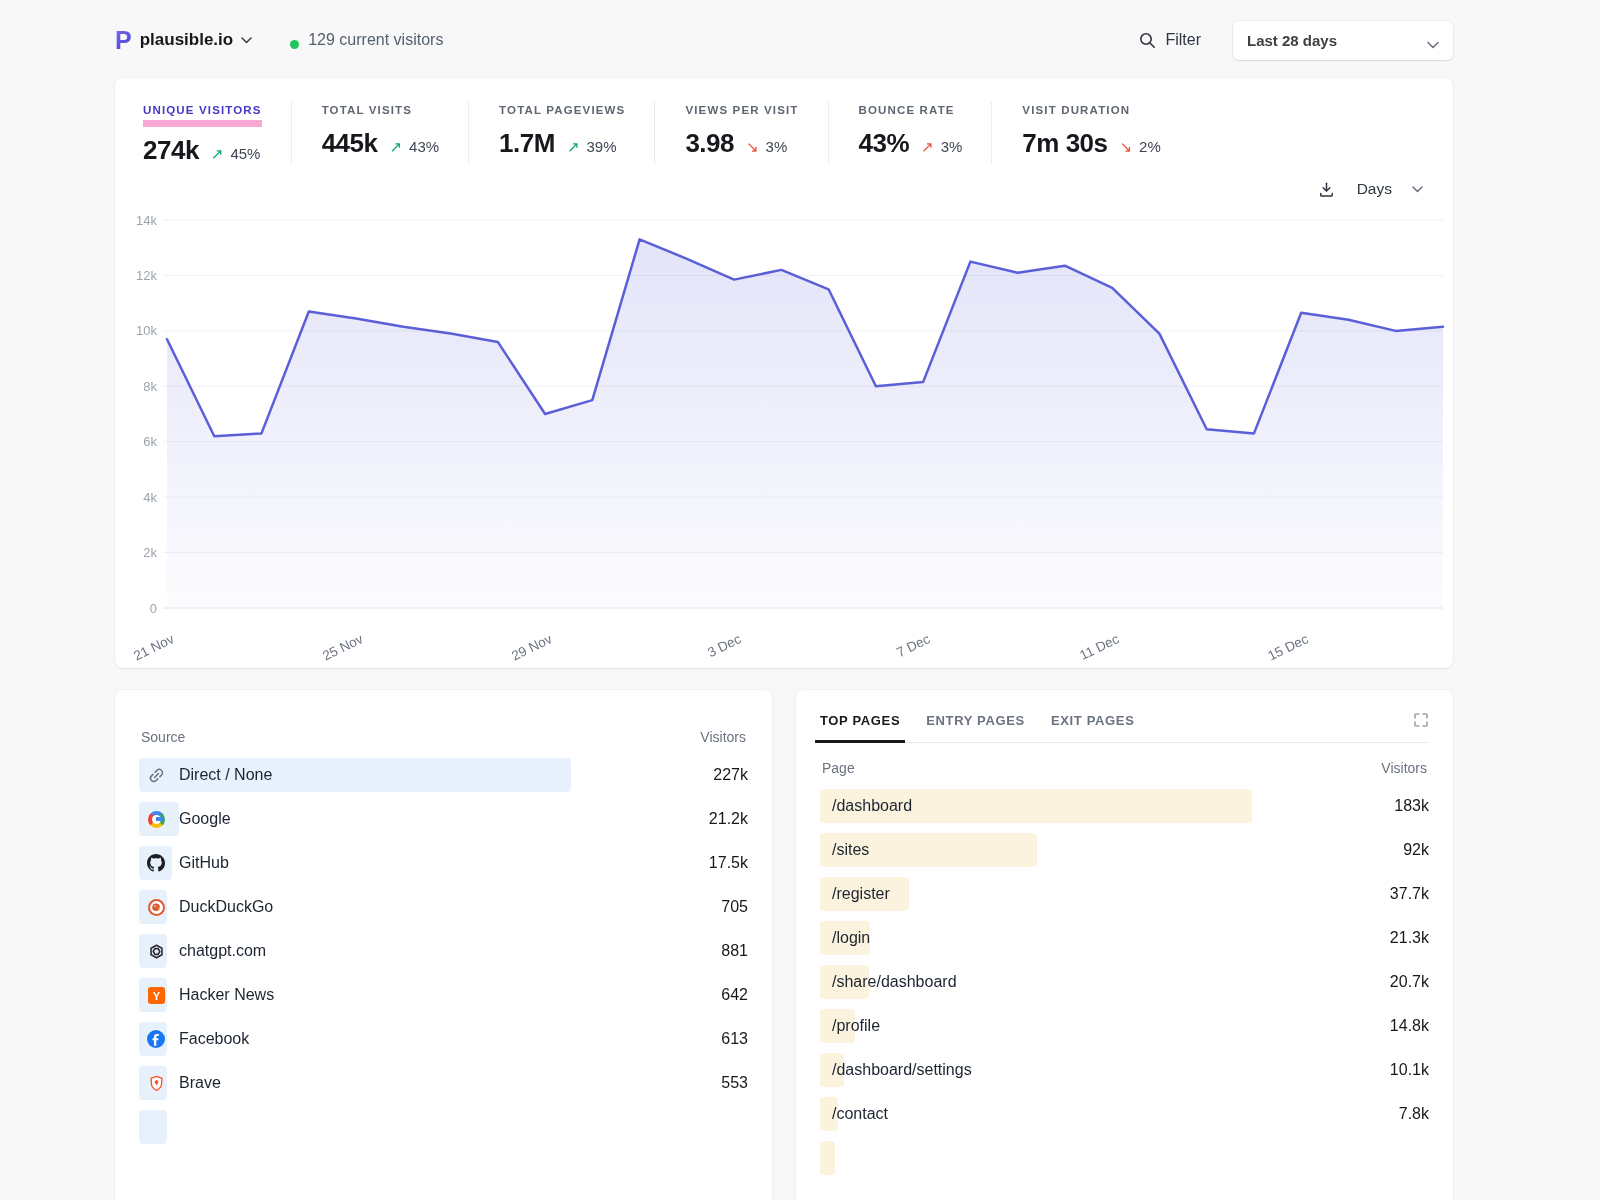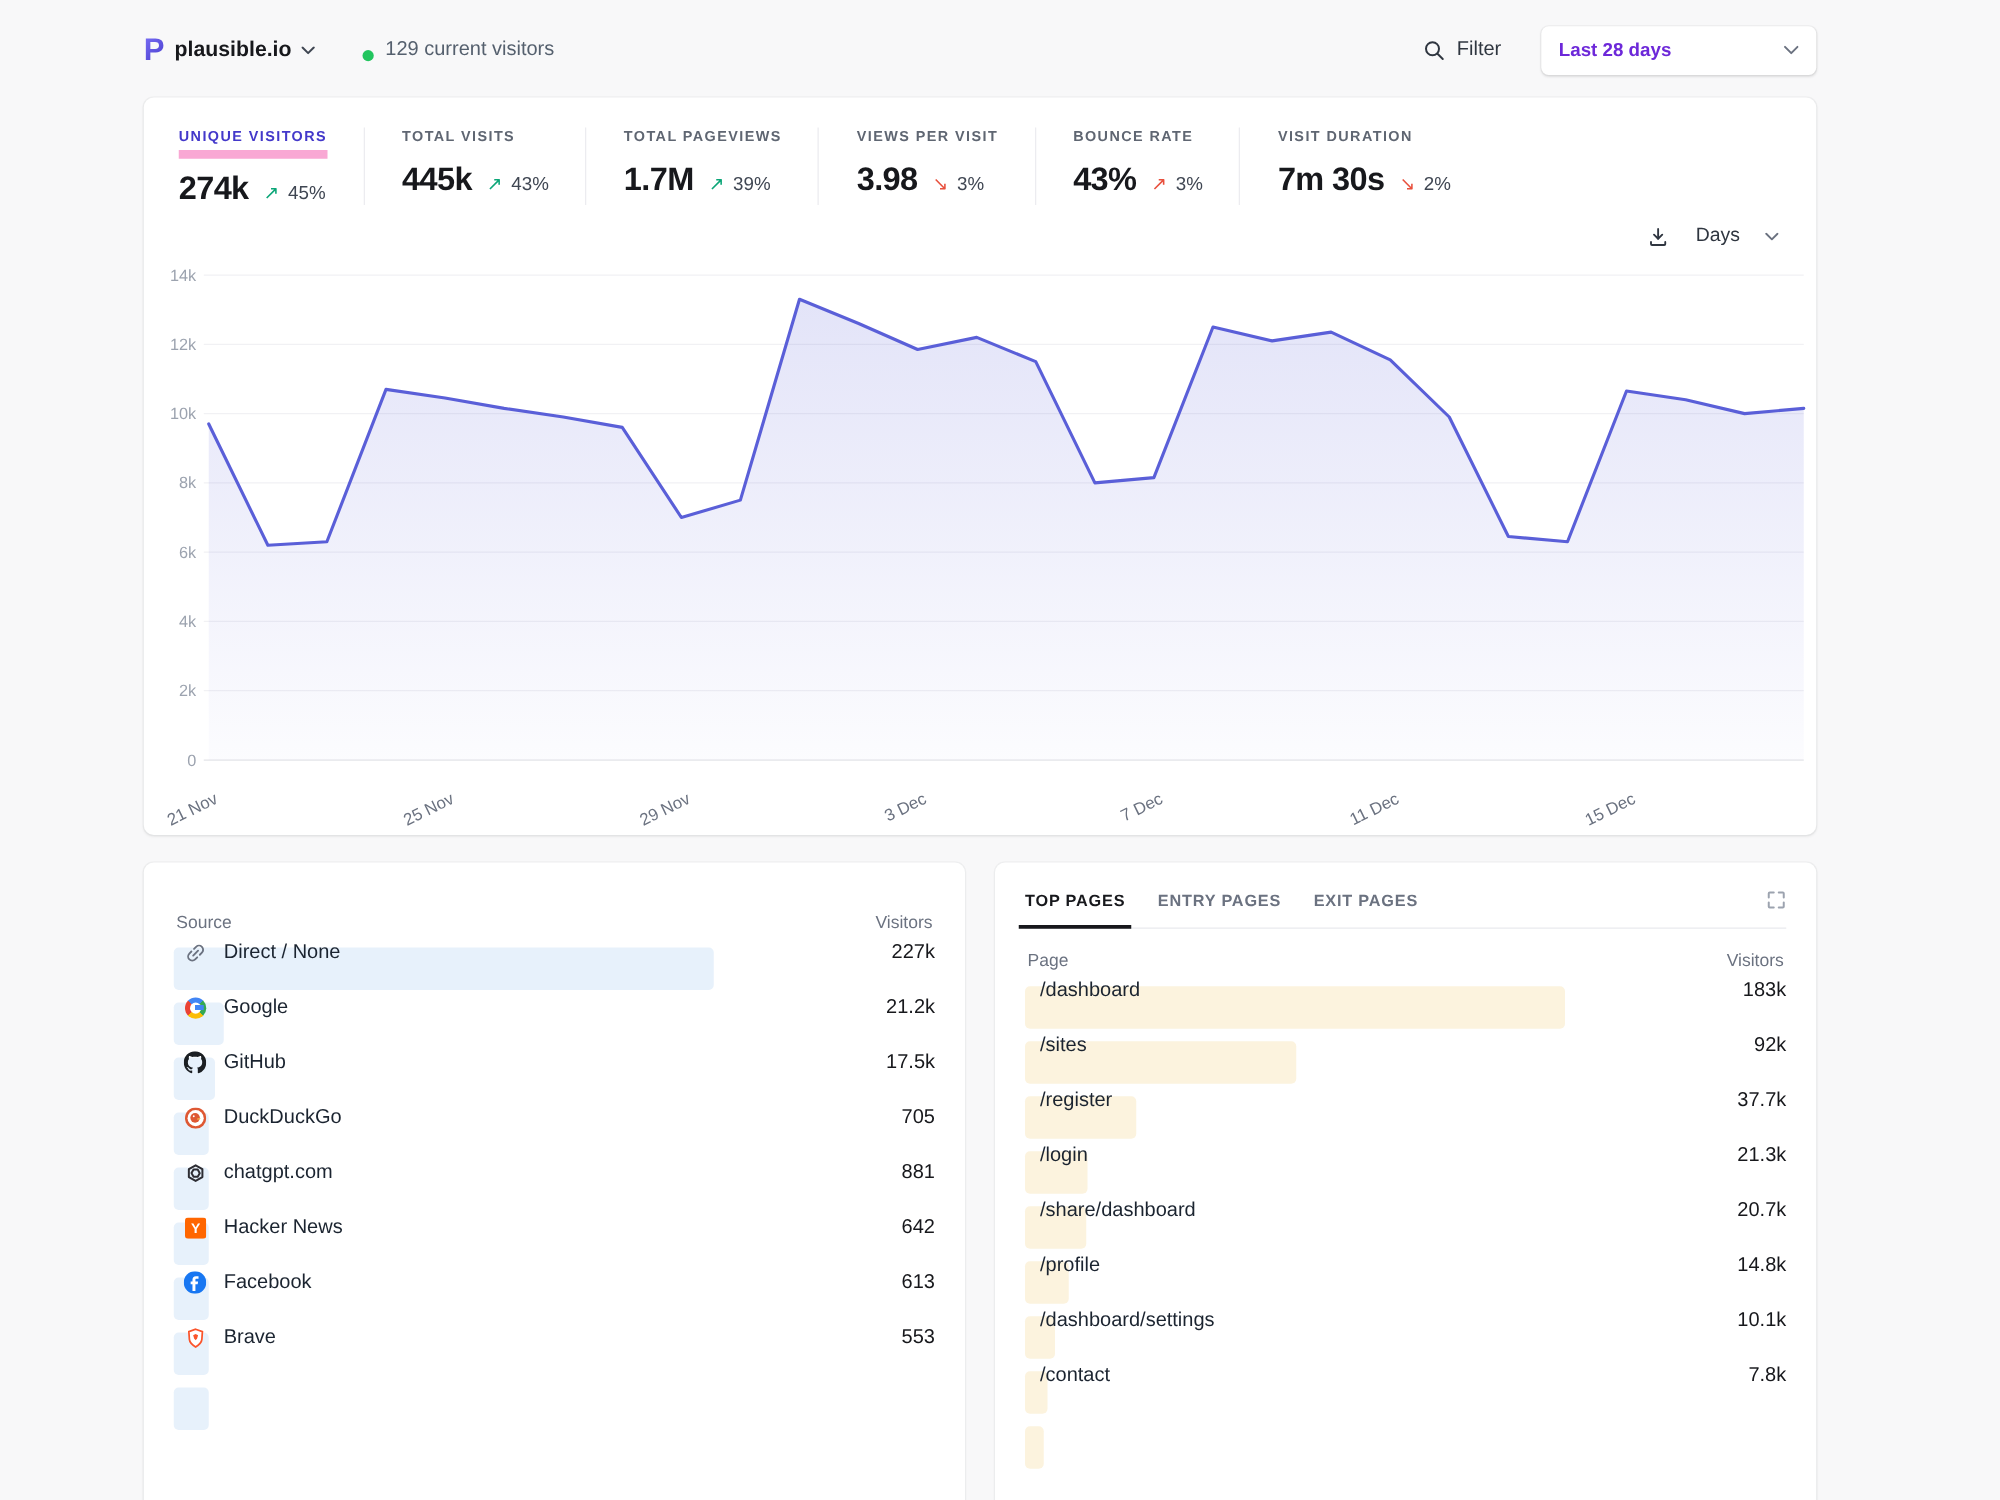--- a/index.html
+++ b/index.html
@@ -17,22 +17,22 @@
   .logo-mark { font-size:25px; font-weight:800; color:#5850ec; line-height:1; letter-spacing:-1px;
     background:linear-gradient(135deg,#7a6ff6,#4338ca); -webkit-background-clip:text; background-clip:text; -webkit-text-fill-color:transparent; }
   .site-name { font-size:17px; font-weight:700; color:#17181c; margin-left:9px; }
   .chev { margin-left:8px; display:inline-flex; }
   .live { display:flex; align-items:flex-end; margin-left:38px; font-size:16px; color:#55606e; }
   .live-dot { width:9px; height:9px; border-radius:50%; background:#22c55e; margin-right:9px; }
   .topbar-right { margin-left:auto; display:flex; align-items:center; }
   .filter { display:flex; align-items:center; gap:9px; font-size:16px; color:#2f3640; cursor:pointer; }
   .daterange { margin-left:32px; width:220px; background:#fff; border-radius:6px;
     box-shadow:0 1px 2px rgba(0,0,0,.1), 0 0 0 1px rgba(0,0,0,.03);
-    padding:11px 14px; display:flex; align-items:center; justify-content:space-between;
-    font-size:15px; font-weight:600; color:#6d28d9; cursor:pointer; }
+    padding:11px 14px; display:flex; align-items:flex-end; justify-content:space-between;
+    font-size:15px; font-weight:600; color:#404040; cursor:pointer; }
 
   
   .card { background:#fff; border-radius:8px; box-shadow:0 1px 2px rgba(0,0,0,.06), 0 0 0 1px rgba(15,23,42,.03); }
   .main-card { margin-top:16px; padding-bottom:8px; }
 
   
   .stats { display:flex; padding:22px 28px 0 28px; }
   .stat { position:relative; padding:0 30px 12px 0; margin-right:30px; cursor:pointer; }
   .stat:not(:last-child)::after { content:""; position:absolute; right:0; top:2px; bottom:14px; width:1px; background:#ececf0; }
   .stat-label { font-size:11.5px; font-weight:700; letter-spacing:.1em; color:#5f6672; display:inline-block; padding-bottom:4px; white-space:nowrap; }
@@ -54,21 +54,21 @@
   
   .panels { display:flex; gap:24px; margin-top:22px; }
   .panel { width:657px; height:520px; padding:22px 24px; }
   .tabs { display:flex; align-items:center; gap:26px; border-bottom:1px solid #e9eaee; padding-bottom:14px; position:relative; }
   .tab { font-size:13px; font-weight:700; letter-spacing:.05em; color:#6b7280; cursor:pointer; position:relative; display:flex; align-items:center; gap:6px; white-space:nowrap; }
   .tab.active { color:#17181c; }
   .tab.active::after { content:""; position:absolute; left:-5px; right:-5px; bottom:-15.5px; height:3px; background:#17181c; }
   .expand { margin-left:auto; display:inline-flex; cursor:pointer; }
   .cols { display:flex; justify-content:space-between; color:#6b7280; font-size:14px; margin:17px 2px 8px; }
   .rows { position:relative; }
-  .row { position:relative; height:44px; display:flex; cursor:pointer; }
+  .row { position:relative; height:44px; display:flex; align-items:center; cursor:pointer; }
   .bar { position:absolute; left:0; top:5px; bottom:5px; border-radius:4px; }
   .sources .bar { background:#e7f1fb; }
   .pages  .bar { background:#fcf3de; }
   .row-icon { width:18px; height:18px; margin-left:8px; z-index:1; display:inline-flex; align-items:center; justify-content:center; }
   .row-label { margin-left:14px; font-size:16px; color:#1b2430; z-index:1; }
   .pages .row-label { margin-left:12px; }
   .row-value { margin-left:auto; font-size:16px; font-weight:500; color:#17181c; }
 
   .g-icon { width:17px; height:17px; border-radius:50%; position:relative;
     background:conic-gradient(from -45deg,#4285f4 0 25%,#34a853 0 50%,#fbbc05 0 75%,#ea4335 0 100%); }

